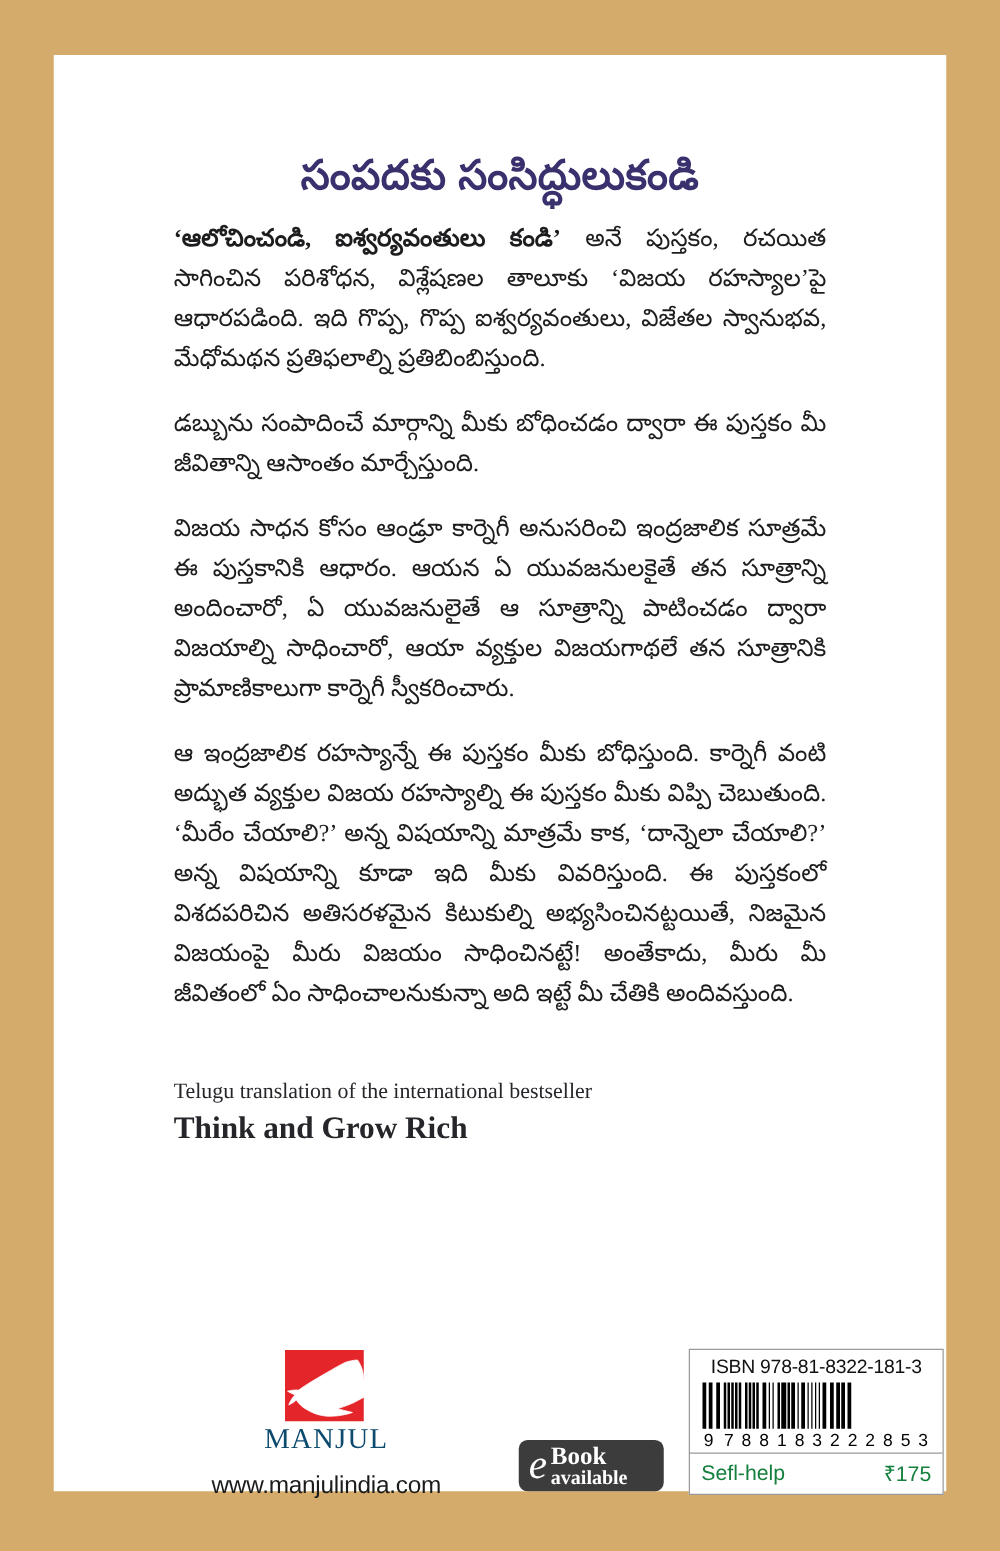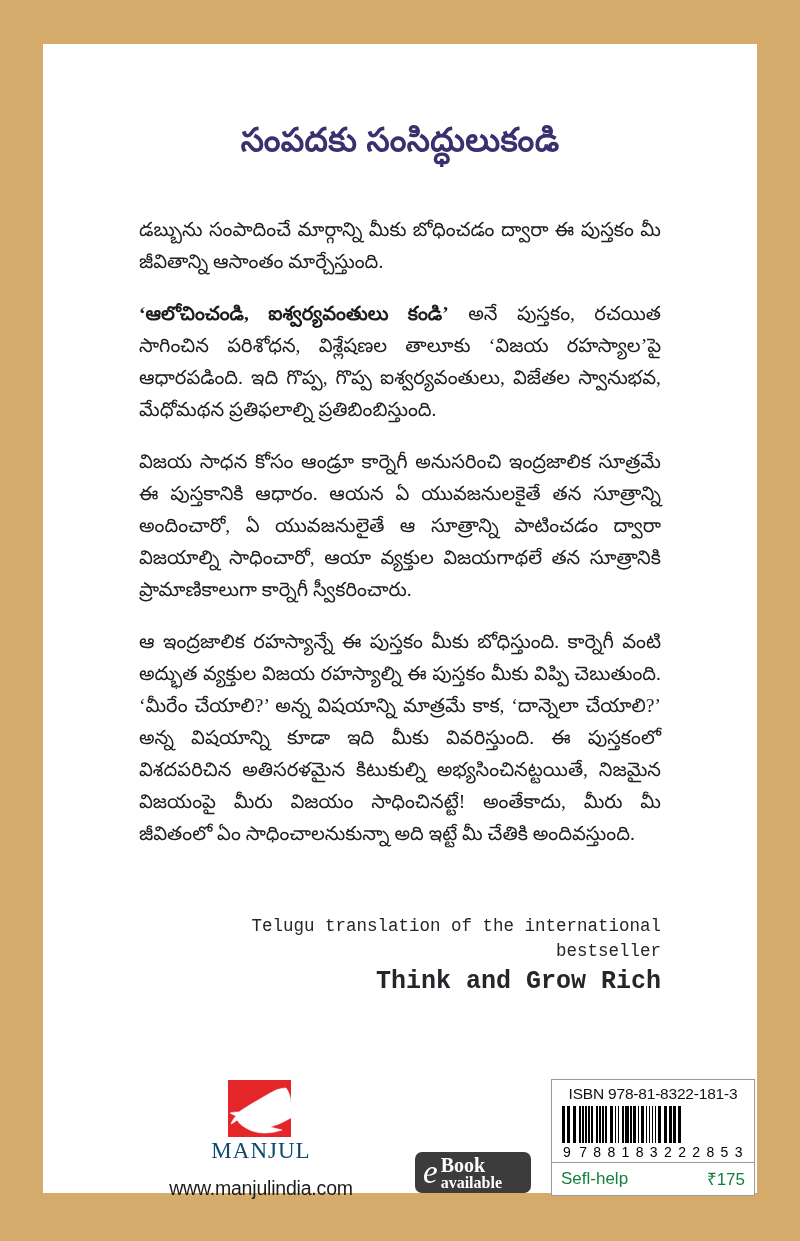--- a/index.html
+++ b/index.html
@@ -36,44 +36,44 @@
 
   
   .book-title {
     color: #39306e;
     font-family: "Liberation Sans", sans-serif;
     font-weight: bold;
     font-size: 33px;
     line-height: 1.25;
     text-align: center;
     letter-spacing: 0.3px;
-    margin: 0 0 54px 0;
+    margin: 0 0 16px 0;
   }
 
   
   .body-copy {
     color: #1d1d1f;
     font-family: "Liberation Serif", "DejaVu Serif", serif;
     font-size: 19.5px;
     line-height: 1.64;
     text-align: justify;
     text-justify: inter-word;
     margin: 0 0 20px 0;
   }
   .body-copy:last-child { margin-bottom: 0; }
   .body-copy b, .emph {
     font-weight: bold;
   }
 
   
   .translation-block {
-    margin-top: 64px;
-    text-align: right;
+    margin-top: 48px;
+    text-align: left;
     color: #25252a;
-    font-family: Liberation Mono, monospace;
+    font-family: Liberation Serif, serif;
   }
   .translation-line {
     font-size: 17.5px;
     line-height: 1.45;
   }
   .translation-title {
     font-size: 25px;
     font-weight: bold;
     line-height: 1.45;
   }
@@ -221,23 +221,23 @@
 </head>
 <body>
 
 <div id="cover">
   <div id="page">
 
     <div id="content">
 
       <h1 class="book-title">సంపదకు సంసిద్ధులుకండి</h1>
 
+      <p class="body-copy"><b class="emph">‘ఆలోచించండి, ఐశ్వర్యవంతులు కండి’</b><span> అనే పుస్తకం, రచయిత సాగించిన పరిశోధన, విశ్లేషణల తాలూకు ‘విజయ రహస్యాల’పై ఆధారపడింది. ఇది గొప్ప, గొప్ప ఐశ్వర్యవంతులు, విజేతల స్వానుభవ, మేధోమథన ప్రతిఫలాల్ని ప్రతిబింబిస్తుంది.</span></p>
+
       <p class="body-copy">డబ్బును సంపాదించే మార్గాన్ని మీకు బోధించడం ద్వారా ఈ పుస్తకం మీ జీవితాన్ని ఆసాంతం మార్చేస్తుంది.</p>
-
-      <p class="body-copy"><b class="emph">‘ఆలోచించండి, ఐశ్వర్యవంతులు కండి’</b><span> అనే పుస్తకం, రచయిత సాగించిన పరిశోధన, విశ్లేషణల తాలూకు ‘విజయ రహస్యాల’పై ఆధారపడింది. ఇది గొప్ప, గొప్ప ఐశ్వర్యవంతులు, విజేతల స్వానుభవ, మేధోమథన ప్రతిఫలాల్ని ప్రతిబింబిస్తుంది.</span></p>
 
       <p class="body-copy">విజయ సాధన కోసం ఆండ్రూ కార్నెగీ అనుసరించి ఇంద్రజాలిక సూత్రమే ఈ పుస్తకానికి ఆధారం. ఆయన ఏ యువజనులకైతే తన సూత్రాన్ని అందించారో, ఏ యువజనులైతే ఆ సూత్రాన్ని పాటించడం ద్వారా విజయాల్ని సాధించారో, ఆయా వ్యక్తుల విజయగాథలే తన సూత్రానికి ప్రామాణికాలుగా కార్నెగీ స్వీకరించారు.</p>
 
       <p class="body-copy">ఆ ఇంద్రజాలిక రహస్యాన్నే ఈ పుస్తకం మీకు బోధిస్తుంది. కార్నెగీ వంటి అద్భుత వ్యక్తుల విజయ రహస్యాల్ని ఈ పుస్తకం మీకు విప్పి చెబుతుంది. ‘మీరేం చేయాలి?’ అన్న విషయాన్ని మాత్రమే కాక, ‘దాన్నెలా చేయాలి?’ అన్న విషయాన్ని కూడా ఇది మీకు వివరిస్తుంది. ఈ పుస్తకంలో విశదపరిచిన అతిసరళమైన కిటుకుల్ని అభ్యసించినట్టయితే, నిజమైన విజయంపై మీరు విజయం సాధించినట్టే! అంతేకాదు, మీరు మీ జీవితంలో ఏం సాధించాలనుకున్నా అది ఇట్టే మీ చేతికి అందివస్తుంది.</p>
 
       <div class="translation-block">
         <div class="translation-line">Telugu translation of the international bestseller</div>
         <div class="translation-title">Think and Grow Rich</div>
       </div>
 

